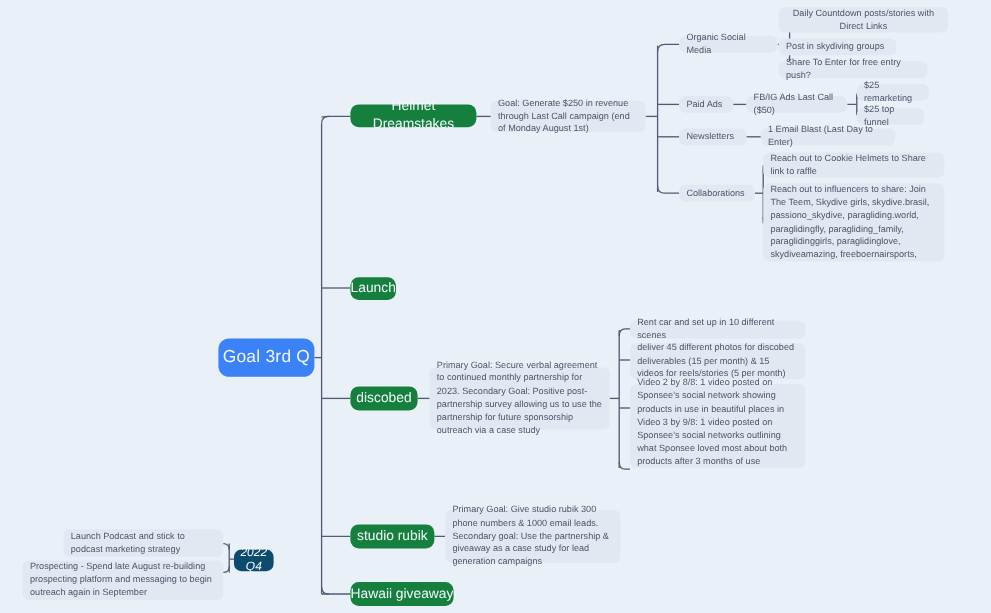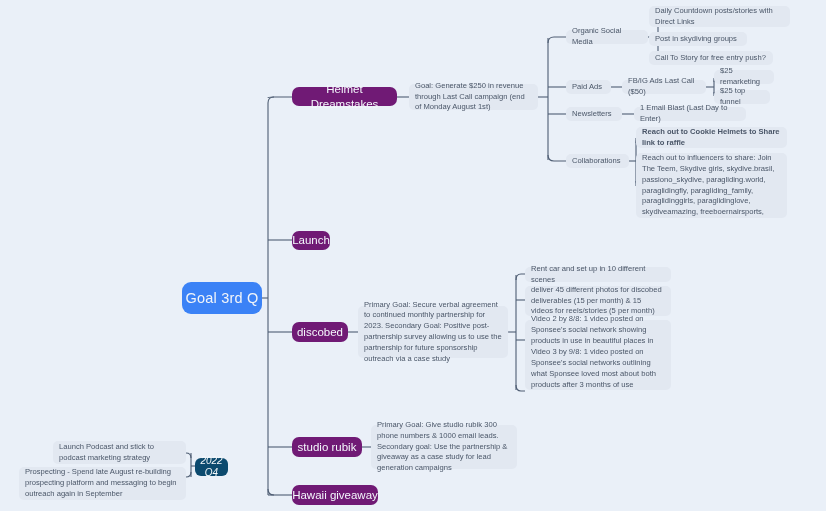--- a/index.html
+++ b/index.html
@@ -44,21 +44,21 @@
     line-height: 1.25;
   }
   .node.root {
     background: #3b82f6;
     color: #f2f5f9;
     font-size: 14.5px;
     border-radius: 9px;
     letter-spacing: .2px;
   }
   .node.branch {
-    background: #701a75;
+    background: #15803d;
     color: #f4f7fc;
     font-size: 11.5px;
     border-radius: 7px;
   }
   .node.quarter {
     background: #0c4a6e;
     color: #f4f8fa;
     font-size: 10px;
     font-style: italic;
     border-radius: 6px;
@@ -177,45 +177,45 @@
   <div class="note left-align" style="left:566px; top:80px; width:45px; height:14px;">
     <span>Paid Ads</span>
   </div>
   <div class="note left-align" style="left:566px; top:107px; width:56px; height:14px;">
     <span>Newsletters</span>
   </div>
   <div class="note left-align" style="left:566px; top:154px; width:63px; height:14px;">
     <span>Collaborations</span>
   </div>
 
-  <div class="note left-align" style="left:649px; top:6px; width:141px; height:21px;">
+  <div class="note left-align" style="left:649px; top:6px; width:141px; height:21px;text-align:center;">
     <span>Daily Countdown posts/stories with Direct Links</span>
   </div>
   <div class="note left-align" style="left:649px; top:32px; width:98px; height:14px;">
     <span>Post in skydiving groups</span>
   </div>
   <div class="note left-align" style="left:649px; top:51px; width:124px; height:14px;">
-    <span>Call To Story for free entry push?</span>
+    <span>Share To Enter for free entry push?</span>
   </div>
 
   <div class="note left-align" style="left:622px; top:80px; width:84px; height:14px;">
     <span>FB/IG Ads Last Call ($50)</span>
   </div>
   <div class="note left-align" style="left:714px; top:70px; width:60px; height:14px;">
     <span>$25 remarketing</span>
   </div>
   <div class="note left-align" style="left:714px; top:90px; width:56px; height:14px;">
     <span>$25 top funnel</span>
   </div>
 
   <div class="note left-align" style="left:634px; top:107px; width:112px; height:14px;">
     <span>1 Email Blast (Last Day to Enter)</span>
   </div>
 
-  <div class="note left-align" style="left:636px; top:127px; width:151px; height:21px;font-weight:bold;">
+  <div class="note left-align" style="left:636px; top:127px; width:151px; height:21px;">
     <span>Reach out to Cookie Helmets to Share link to raffle</span>
   </div>
   <div class="note left-align" style="left:636px; top:153px; width:151px; height:65px;">
     <span>Reach out to influencers to share: Join The Teem, Skydive girls, skydive.brasil, passiono_skydive, paragliding.world, paraglidingfly, paragliding_family, paraglidinggirls, paraglidinglove, skydiveamazing, freeboernairsports,</span>
   </div>
 
   <div class="note left-align" style="left:358px; top:306px; width:150px; height:52px;">
     <span>Primary Goal: Secure verbal agreement to continued monthly partnership for 2023. Secondary Goal: Positive post-partnership survey allowing us to use the partnership for future sponsorship outreach  via a case study</span>
   </div>
 

